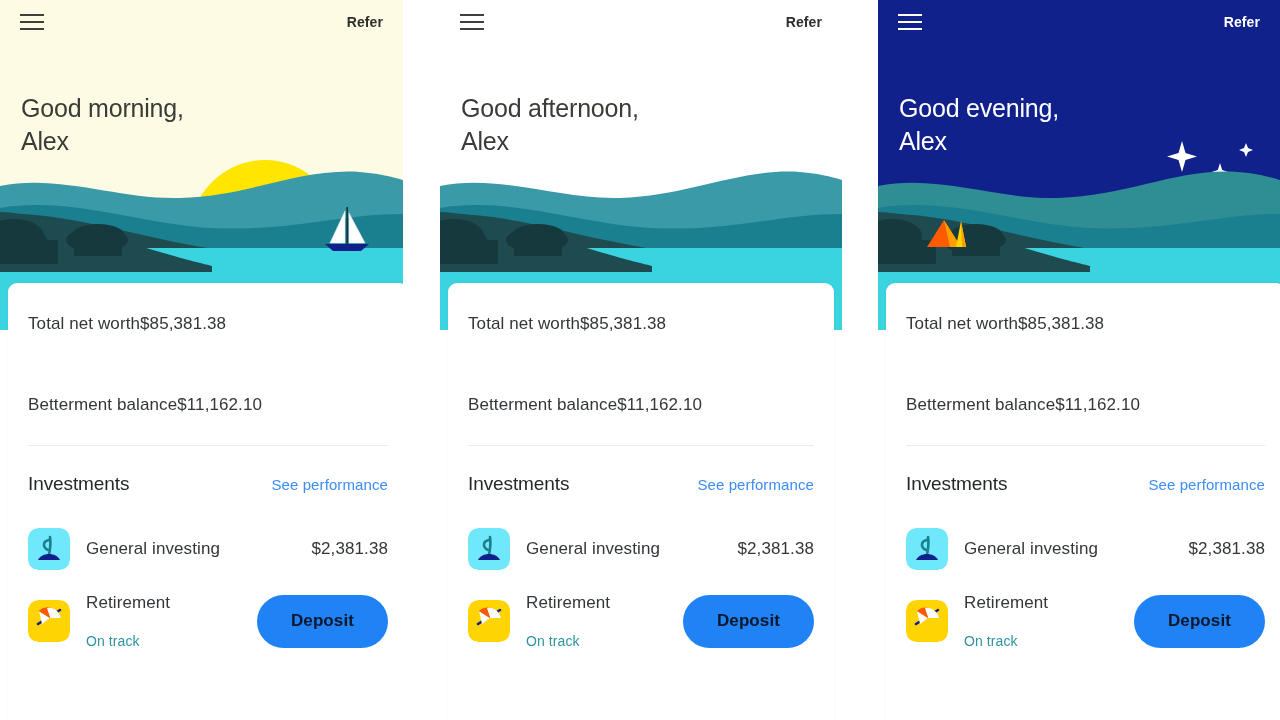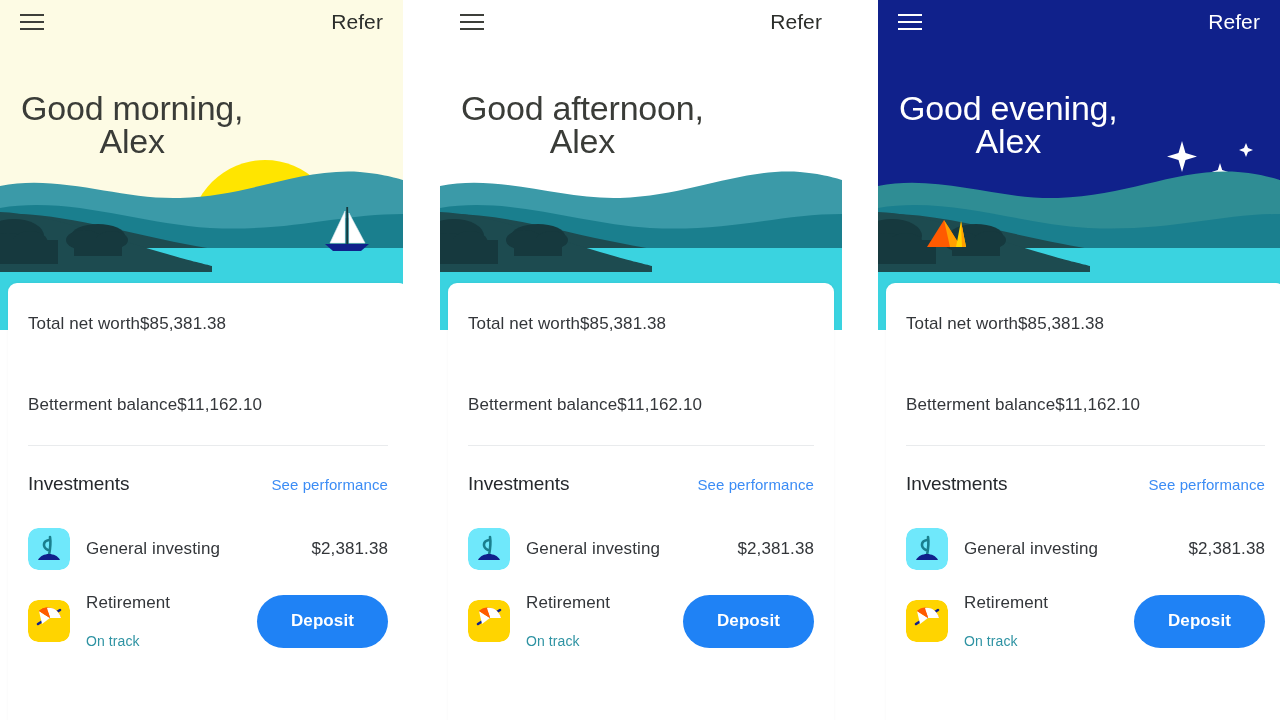--- a/index.html
+++ b/index.html
@@ -49,36 +49,35 @@
   }
   .hamburger {
     width: 24px; height: 17px;
     display: flex; flex-direction: column; justify-content: space-between;
     cursor: pointer;
   }
   .hamburger span { display: block; height: 2.4px; width: 100%; border-radius: 0; }
   .dark .hamburger span { background: #3d3f3a; }
   .light .hamburger span { background: #ffffff; }
   .refer {
-    font-size: 21px; font-weight: 400; letter-spacing: .1px;
+    font-size: 14px; font-weight: 700; letter-spacing: .1px;
     cursor: pointer;
   }
   .dark .refer  { color: #2c2e2b; }
   .light .refer { color: #ffffff; }
 
   .greeting {
     position: absolute;
     left: 21px; top: 92px;
-    font-size: 34px;
+    font-size: 25px;
     line-height: 33px;
     font-weight: 400;
     letter-spacing: -0.2px;
     z-index: 13;
     white-space: pre-line;
-    text-align: center;
   }
   .dark .greeting  { color: #3a3c38; }
   .light .greeting { color: #ffffff; }
 
   .scene { position: absolute; left: 0; right: 0; bottom: 0; top: 0; }
   .scene svg { position: absolute; left: 0; bottom: 0; width: 100%; height: 330px; display: block; }
 
   
   .card {
     position: absolute;
@@ -120,21 +119,21 @@
     flex: 0 0 42px; margin-right: 16px; overflow: hidden;
   }
   .acct .name   { font-size: 17px; color: #33363a; letter-spacing: .1px; }
   .acct .sub    { font-size: 14px; color: #2f93a3; margin-top: 2px; letter-spacing: .1px; }
   .acct .amount { margin-left: auto; font-size: 17px; color: #33363a; letter-spacing: .1px; }
   .acct .txtwrap { display: flex; flex-direction: column; justify-content: center; gap: 18px; }
 
   .deposit-btn {
     margin-left: auto;
     background: #1f82f5;
-    color: #ffffff;
+    color: #0f172a;
     border: none;
     border-radius: 28px;
     height: 53px;
     padding: 0 34px;
     font-size: 17px;
     font-weight: 700;
     font-family: "Liberation Sans", sans-serif;
     letter-spacing: .1px;
     cursor: pointer;
   }

